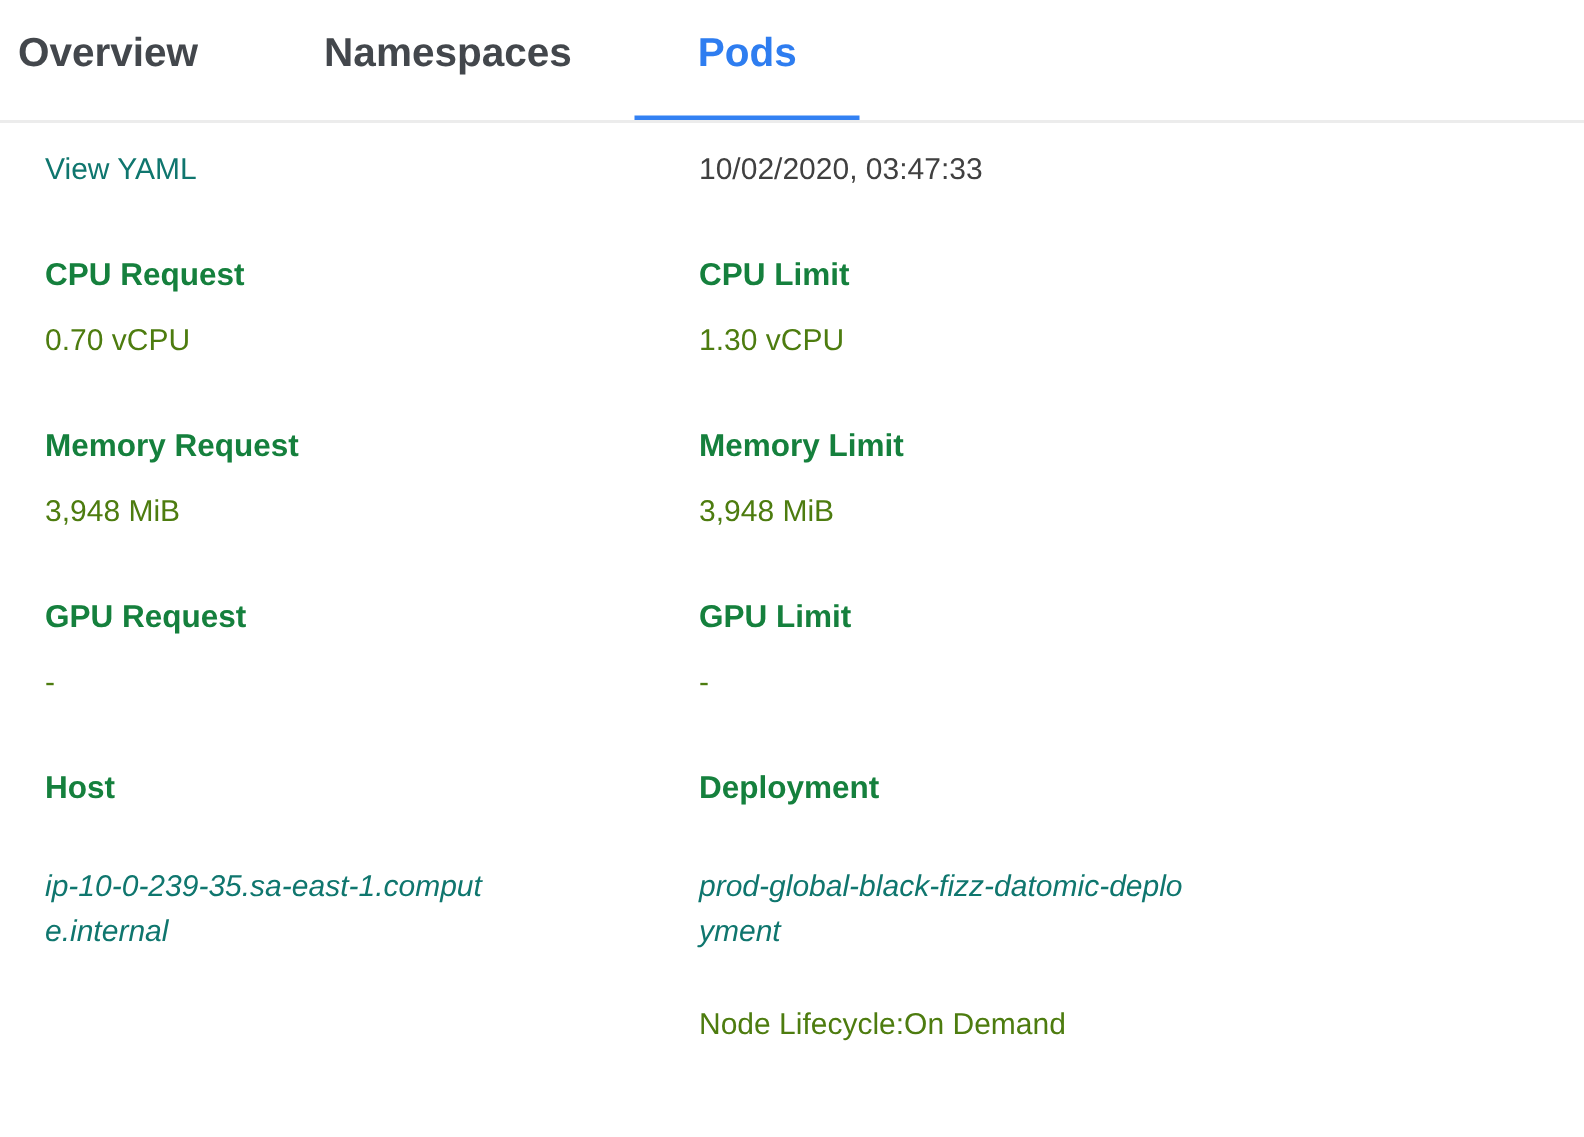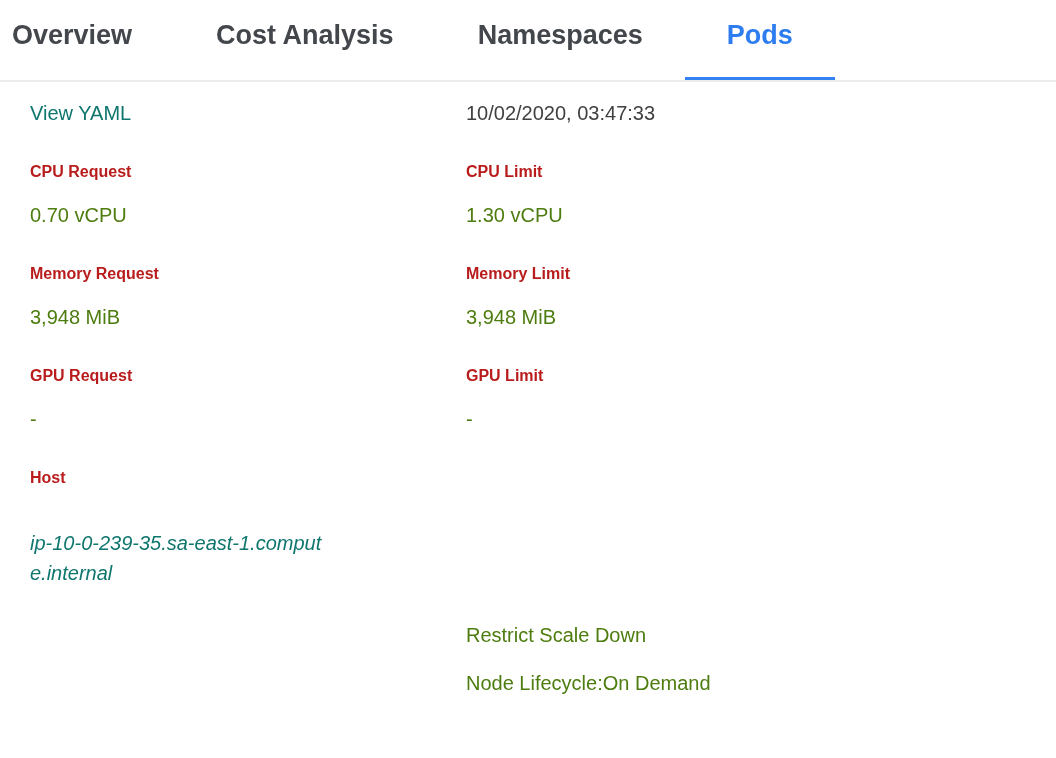--- a/index.html
+++ b/index.html
@@ -48,25 +48,25 @@
   .row { display: flex; margin-bottom: 32px; }
   .cell-left  { width: 436px; flex: none; }
   .cell-right { flex: 1; min-width: 0; }
 
   .plain-text {
     font-size: 20px;
     line-height: 30px;
     color: #404040;
   }
   .field-label {
-    font-size: 16px;
+    font-size: 21px;
     font-weight: 700;
     line-height: 24px;
-    color: #b91c1c;
-    margin: 0 0 16px 0;
+    color: #15803d;
+    margin: 12px 0 16px 0;
   }
   .field-value {
     font-size: 20px;
     line-height: 30px;
     color: #4d7c0f;
   }
   .link {
     color: #0f766e;
     cursor: pointer;
     text-decoration: none;
@@ -81,21 +81,20 @@
   .dep-w  { max-width: 328px; }
 
   .sc-header { margin-bottom: 34px; }
   .sc-item   { margin-bottom: 18px; }
 </style>
 </head>
 <body>
 
 <nav class="tabbar">
   <div class="tab">Overview</div>
-  <div class="tab">Cost Analysis</div>
   <div class="tab">Namespaces</div>
   <div class="tab active">Pods</div>
 </nav>
 
 <main class="content">
 
   <div class="row">
     <div class="cell-left">
       <a class="plain-text link" href="#">View YAML</a>
     </div>
@@ -135,23 +134,26 @@
       <div class="field-label">GPU Limit</div>
       <div class="field-value">-</div>
     </div>
   </div>
 
   <div class="row">
     <div class="cell-left">
       <div class="field-label">Host</div>
       <a class="field-value link link-wrap host-w" href="#">ip-10-0-239-35.sa-east-1.compute.internal</a>
     </div>
+    <div class="cell-right">
+      <div class="field-label">Deployment</div>
+      <a class="field-value link link-wrap dep-w" href="#">prod-global-black-fizz-datomic-deployment</a>
+    </div>
   </div>
 
   <div class="row">
     <div class="cell-left"></div>
     <div class="cell-right">
-      <div class="field-value sc-item">Restrict Scale Down</div>
       <div class="field-value sc-item">Node Lifecycle:On Demand</div>
     </div>
   </div>
 
 </main>
 
 </body></html>

